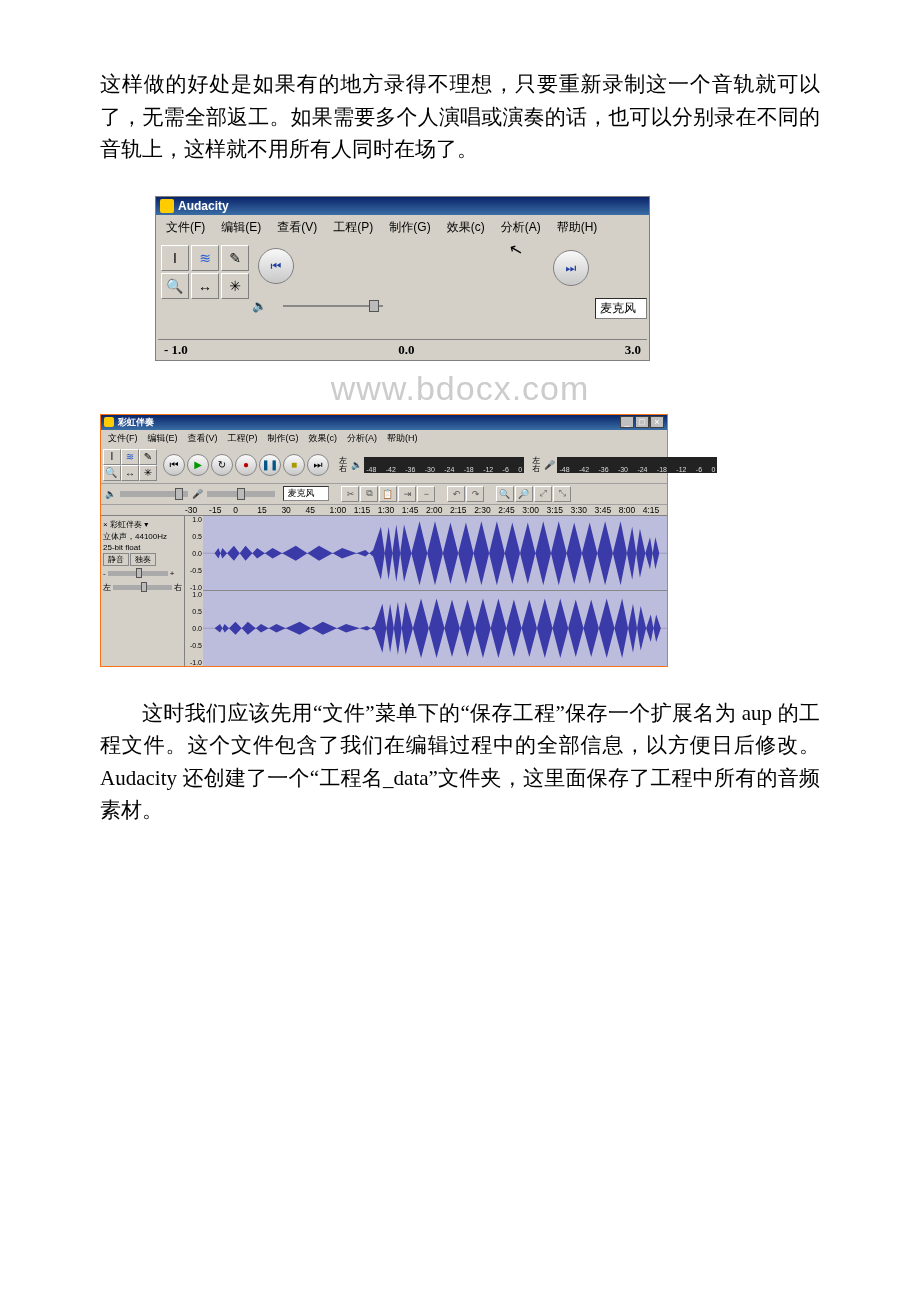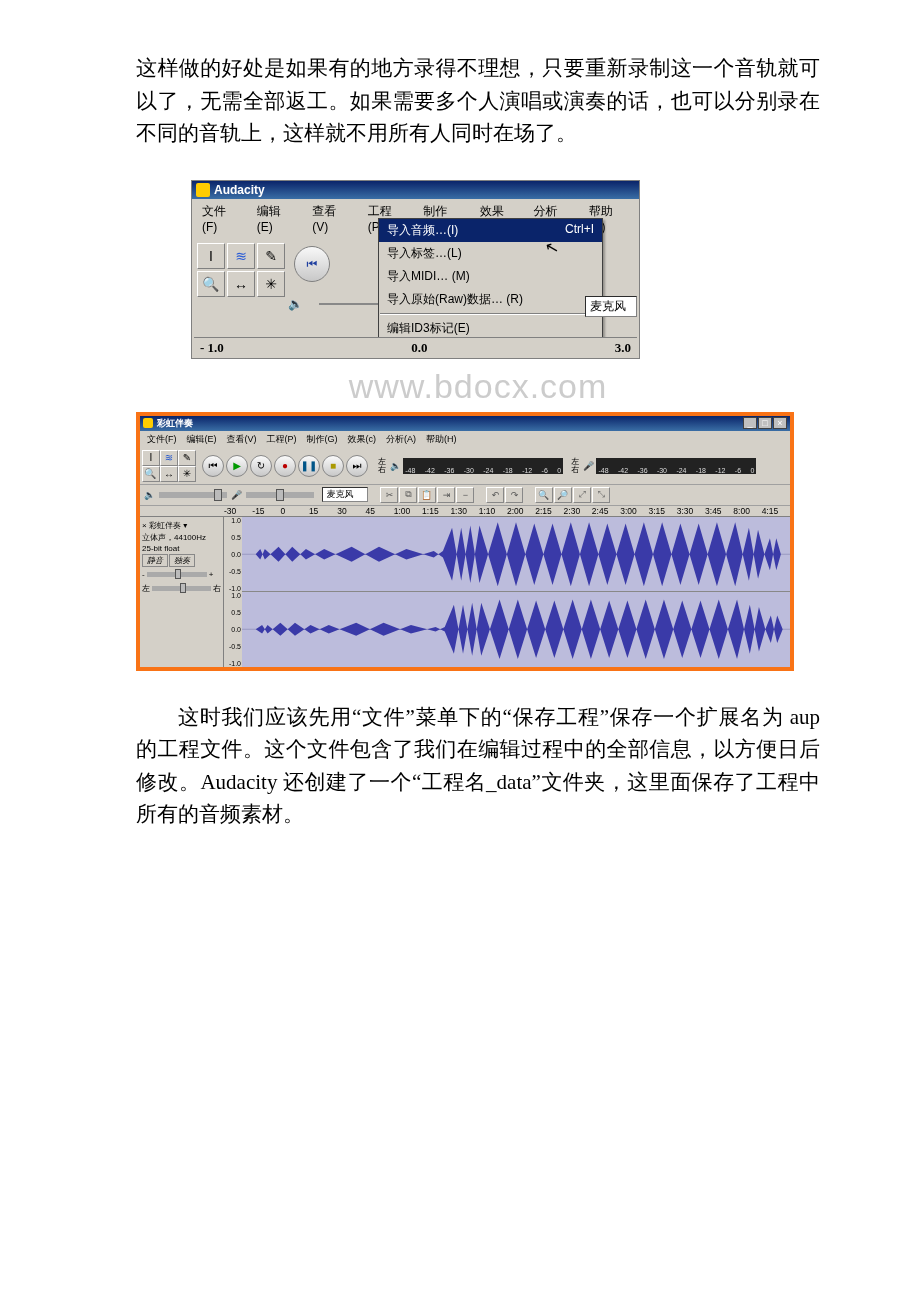--- a/index.html
+++ b/index.html
@@ -4,35 +4,34 @@
 <style>
   * { box-sizing: border-box; }
   body {
     margin: 0;
     padding: 0;
     background: #fff;
     font-family: "SimSun", "Microsoft YaHei", serif;
     width: 920px;
   }
   .page {
-    padding: 52px 100px 60px 100px;
-    margin-left: 36px;
+    padding: 68px 100px 60px 100px;
   }
   .para {
     font-size: 21px;
     line-height: 1.55;
     color: #000;
     margin: 0 0 30px 0;
     text-align: justify;
   }
   .para.indent { text-indent: 2em; }
 
   
   .aud1 {
-    width: 449px;
+    width: 495px;
     margin: 8px 0 8px 55px;
     font-family: Tahoma, "Microsoft Sans Serif", sans-serif;
     font-size: 12px;
     background: #f97316;
     border: 1px solid #808080;
   }
   .titlebar {
     background: linear-gradient(#0a246a, #3a6ea5);
     color: #fff;
     padding: 2px 4px;
@@ -151,26 +150,26 @@
     text-align: center;
     font-size: 34px;
     letter-spacing: 1px;
     color: #ccc;
     font-family: Arial, sans-serif;
     margin: 2px 0 6px 0;
   }
 
   
   .aud2 {
-    width: 658px;
+    width: 568px;
     margin: 0 0 30px 0;
     font-family: Tahoma, sans-serif;
     font-size: 9px;
     background: #d4d0c8;
-    border: 4px solid #f97316;
+    border: 1px solid #f97316;
     position: relative;
   }
   .aud2 .titlebar { padding:1px 3px; }
   .aud2 .winbtns { margin-left:auto; display:flex; gap:1px;}
   .aud2 .winbtn { width:14px; height:12px; background:#c0c0c0; border:1px solid #404040; font-size:9px; text-align:center; line-height:10px;}
   .menubar2 { display:flex; padding:1px 2px; background:#d4d0c8;}
   .menubar2 span { padding:1px 5px; }
   .tbar2 {
     display:flex; align-items:center; padding:2px; gap:2px; background:#d4d0c8;
     border-bottom:1px solid #a0a0a0;
@@ -205,21 +204,21 @@
     padding-left:84px;
   }
   .ruler2 span { flex:1; }
   .trackarea { display:flex; background:#fdba74;}
   .trhead {
     width:84px; background:#d4d0c8; border-right:1px solid #808080;
     font-size:8px; padding:2px;
   }
   .trhead .row{ margin:1px 0; }
   .trhead .btns{ display:flex; gap:1px;}
-  .trhead .btn{ border:1px solid #888; padding:0 4px; background:#d4d0c8;font-style:italic;}
+  .trhead .btn{ border:1px solid #888; padding:0 4px; background:#d4d0c8;}
   .tsl{ width:60px; height:5px; background:#aaa; margin:4px 0; position:relative;}
   .tsl .th{ position:absolute; left:28px; top:-3px; width:6px; height:10px; background:#bbb; border:1px solid #555;}
   .waves { flex:1; background:#bcbcdc; display:flex; flex-direction:column;}
   .wave { flex:1; position:relative; border-bottom:1px solid #888;}
   .wave:last-child{border-bottom:none;}
   .wave svg{ position:absolute; inset:0; width:100%; height:100%;}
 </style>
 </head>
 <body>
 
@@ -264,39 +263,20 @@
           <span>🔈</span>
           <div class="slider">
               <div class="thumb" style="left:98px"></div>
             </div>
         </div>
       </div>
       <div style="position:absolute; right:60px; top:10px;">
         <div class="tbtn">⏭</div>
       </div>
 
-      <div class="dropdown">
-        <div class="dd-item hi">
-          <span>导入音频…(I)</span>
-          <span>Ctrl+I</span>
-        </div>
-        <div class="dd-item">
-            <span>导入标签…(L)</span>
-          </div>
-        <div class="dd-item">
-            <span>导入MIDI… (M)</span>
-          </div>
-        <div class="dd-item">
-            <span>导入原始(Raw)数据… (R)</span>
-          </div>
-        <div class="dd-sep"></div>
-        <div class="dd-item">
-            <span>编辑ID3标记(E)</span>
-          </div>
-      </div>
       <div class="cursor">↖</div>
 
       <div class="inputsel">麦克风</div>
 
       <div class="ruler1">
         <span>- 1.0</span>
         <span>0.0</span>
         <span>3.0</span>
       </div>
     </div>
@@ -424,21 +404,21 @@
     <div class="ruler2">
       <span>-30</span>
         <span>-15</span>
         <span>0</span>
         <span>15</span>
         <span>30</span>
         <span>45</span>
         <span>1:00</span>
         <span>1:15</span>
         <span>1:30</span>
-        <span>1:10</span>
+        <span>1:45</span>
         <span>2:00</span>
         <span>2:15</span>
         <span>2:30</span>
         <span>2:45</span>
         <span>3:00</span>
         <span>3:15</span>
         <span>3:30</span>
         <span>3:45</span>
         <span>8:00</span>
         <span>4:15</span>

